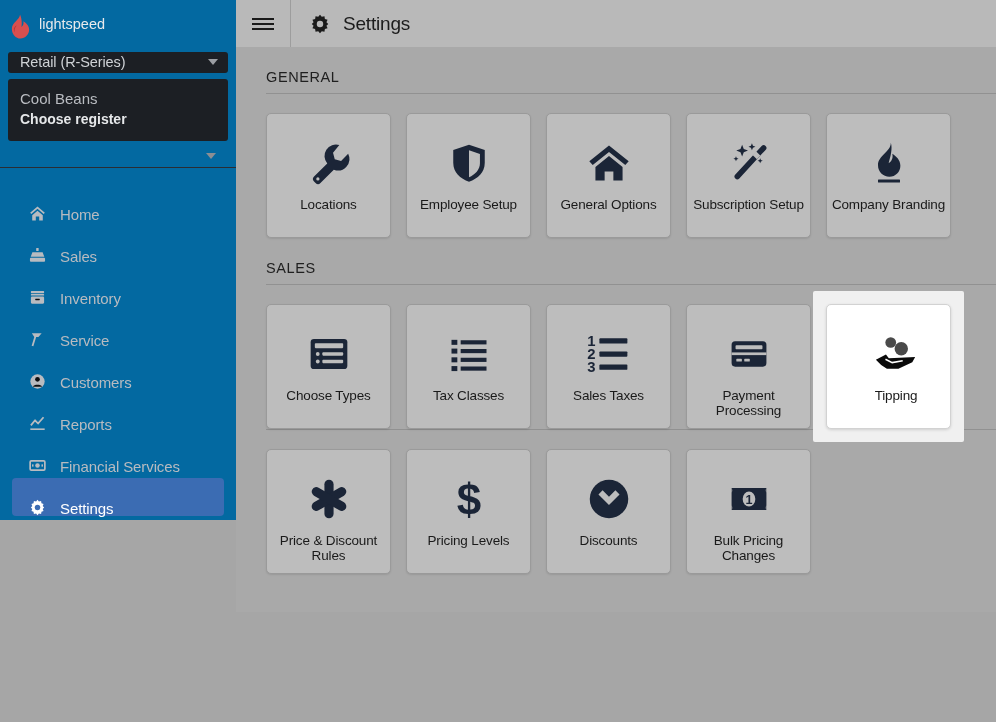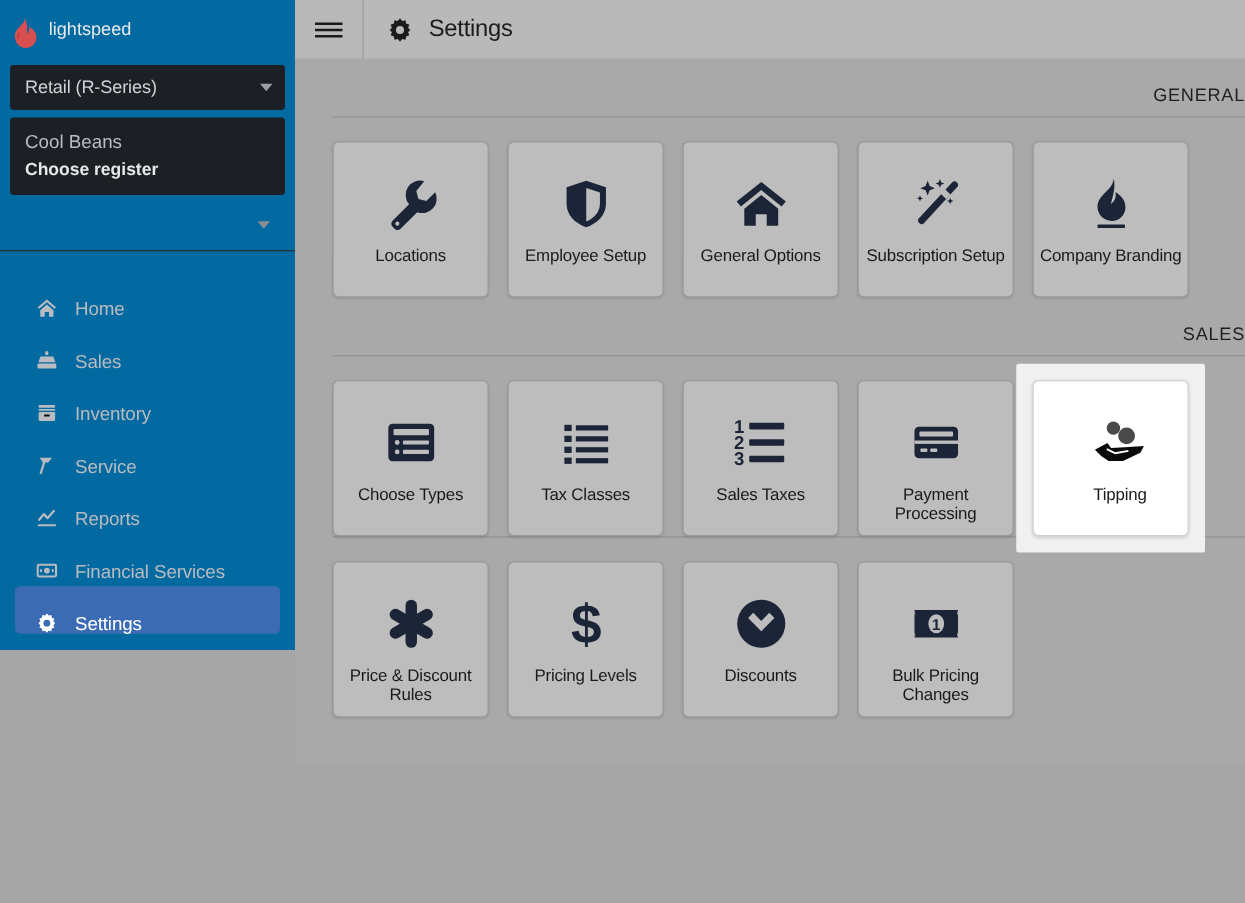--- a/index.html
+++ b/index.html
@@ -128,21 +128,20 @@
     left: 0; top: 0;
     width: 760px;
     background: #a9a9a9;
   }
   .section { padding: 0; }
   .section-head {
     padding: 22px 0 8px 30px;
     font-size: 14.5px;
     color: #1f1f1f;
     letter-spacing: 0.6px;
-    text-align: right;
   }
   .section-rule {
     height: 1px; background: #919191;
     margin: 0 0 0 30px; width: 730px;
   }
   .tile-row {
     display: flex;
     gap: 15px;
     padding: 19px 0 0 30px;
   }
@@ -259,20 +258,30 @@
 
     <div class="nav-item">
       <span class="nav-icon">
         <svg viewBox="0 0 18 18" width="17" height="17" fill="#b8bbc0">
           <path d="M3 2.4 L13.4 2.4 L10 6.4 L7.6 6.4 L4.6 16.2 L2.8 15.7 L5.6 6.4 Z"></path>
         </svg>
       </span>
       <span class="nav-label">Service</span>
     </div>
 
+    <div class="nav-item">
+      <span class="nav-icon">
+        <svg viewBox="0 0 18 18" width="17" height="17" fill="#b8bbc0">
+          <circle cx="9" cy="9" r="7.6"></circle>
+          <circle cx="9" cy="6.7" r="2.5" fill="#0d0f12"></circle>
+          <path d="M4.2 14.6 C5 11.8 12.9 11.8 13.8 14.6 Z" fill="#0d0f12"></path>
+        </svg>
+      </span>
+      <span class="nav-label">Customers</span>
+    </div>
 
     <div class="nav-item">
       <span class="nav-icon">
         <svg viewBox="0 0 18 18" width="17" height="17">
           <polyline points="2,11 6.4,5.6 9.6,9 15.4,2.4" fill="none" stroke="#b8bbc0" stroke-width="1.9" stroke-linejoin="round"></polyline>
           <rect x="1.4" y="14.2" width="15.2" height="1.7" fill="#b8bbc0"></rect>
         </svg>
       </span>
       <span class="nav-label">Reports</span>
     </div>

